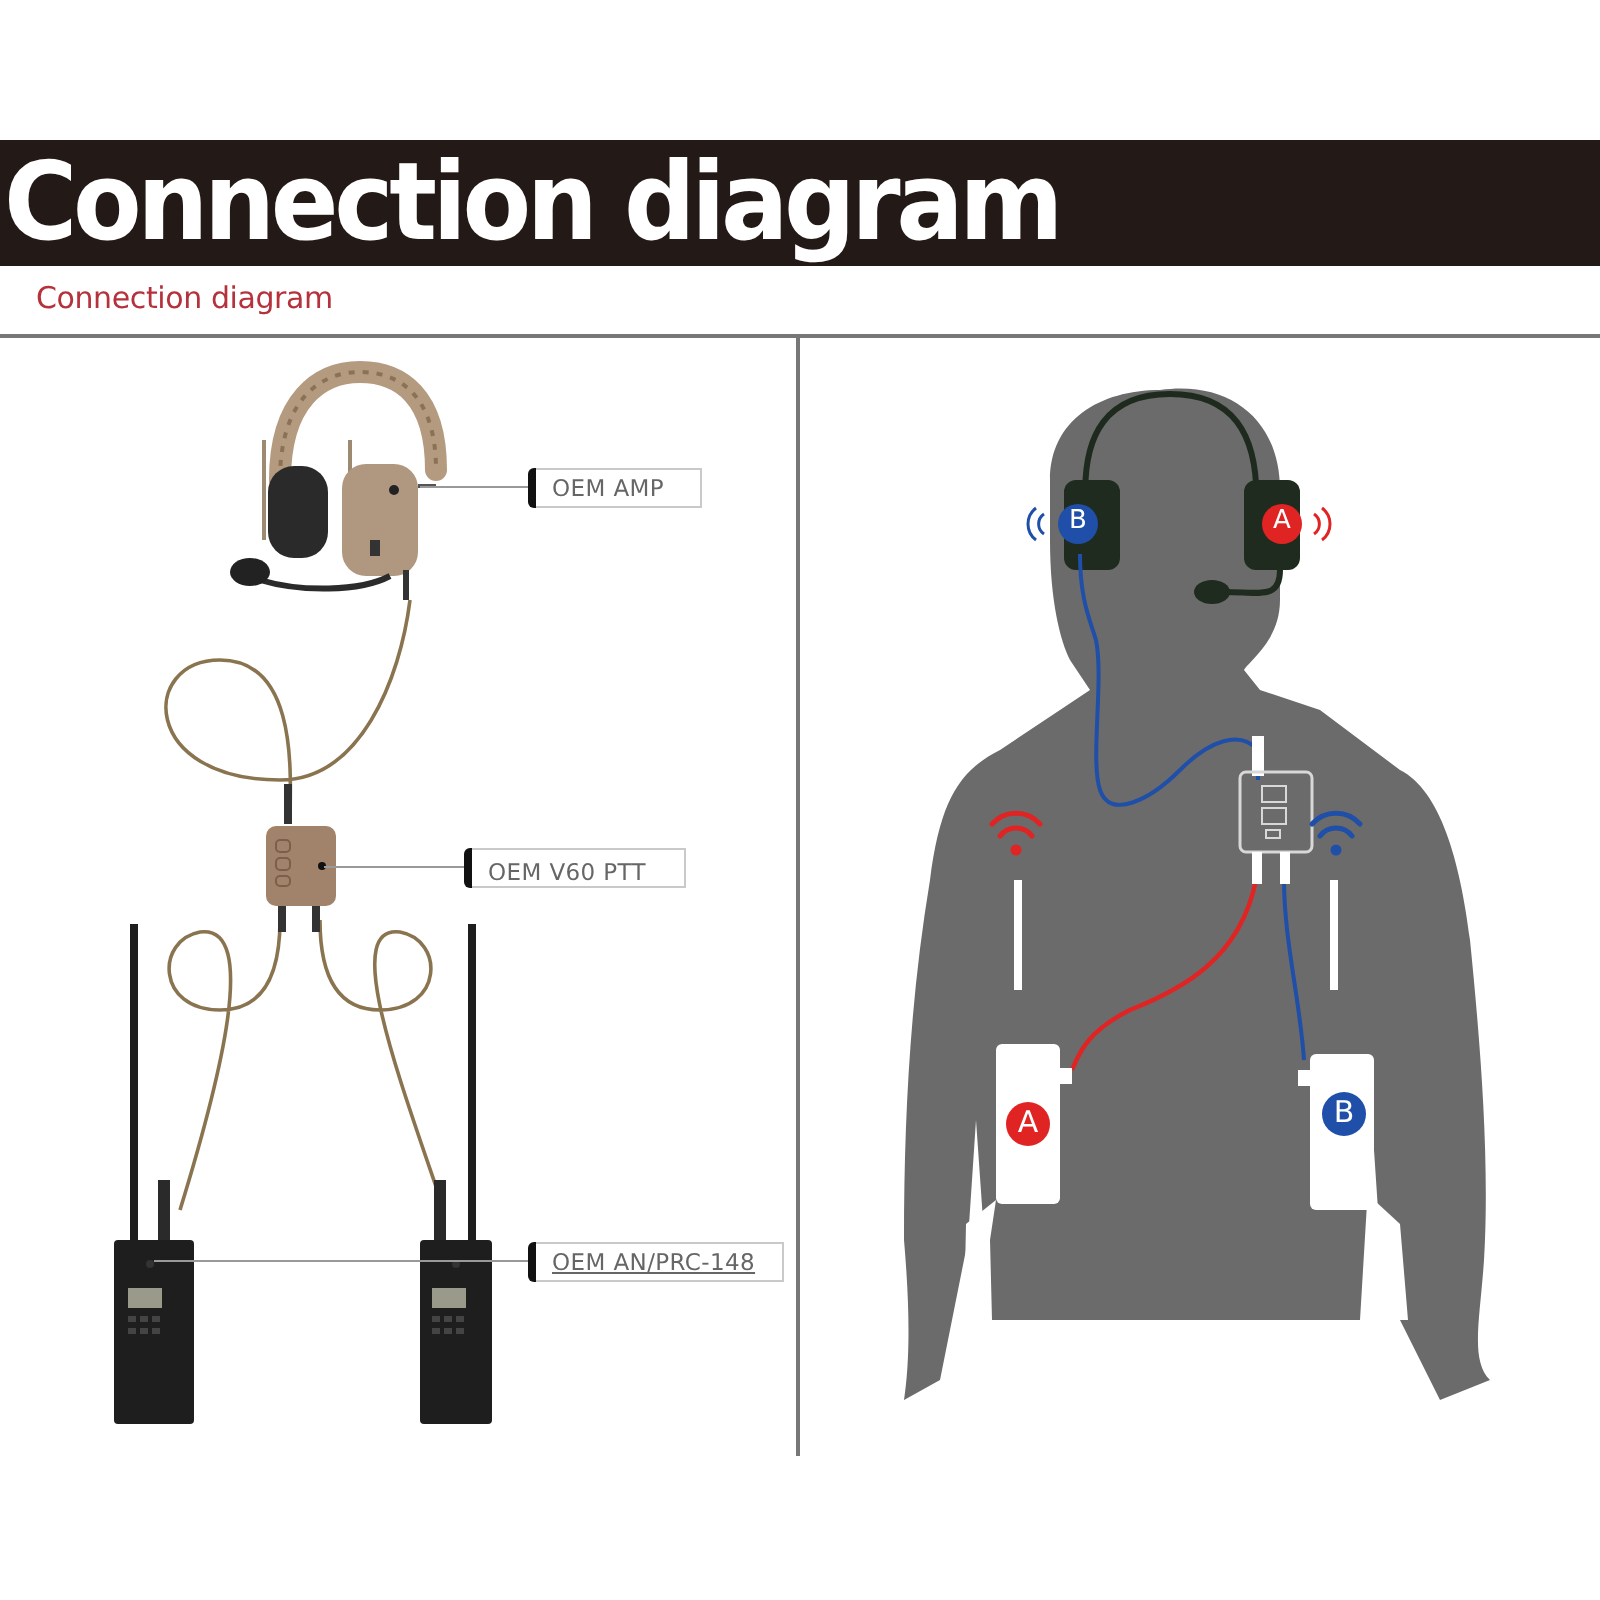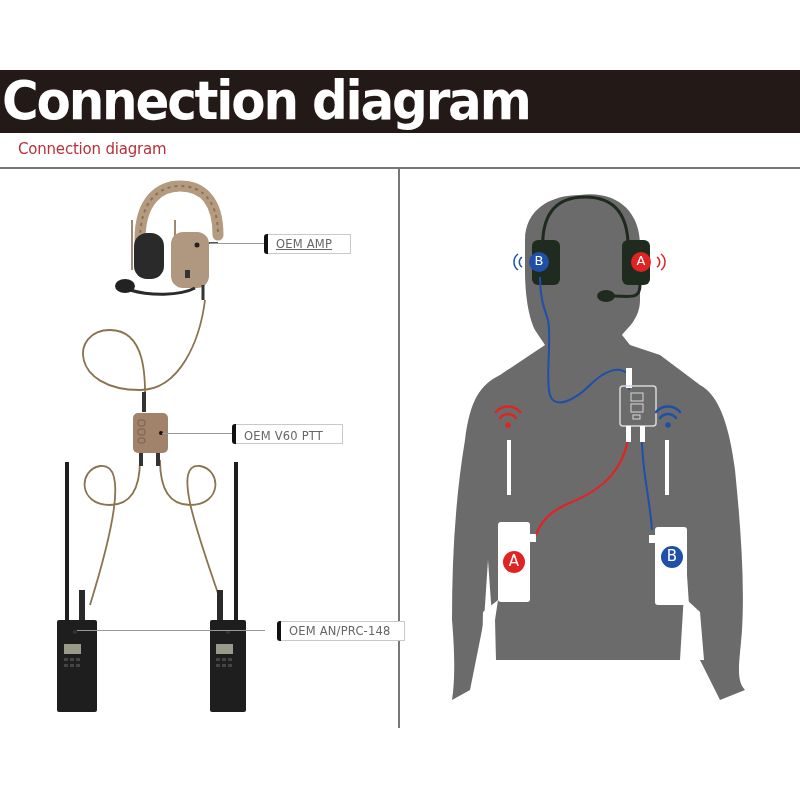--- a/index.html
+++ b/index.html
@@ -164,21 +164,21 @@
 
 <div class="badge-text" style="position:absolute;left:531px;top:253px;width:16px;text-align:center;color:#fff;font-size:13px;">B</div>
 <div class="badge-text" style="position:absolute;left:633px;top:253px;width:16px;text-align:center;color:#fff;font-size:13px;">A</div>
 <div class="badge-text" style="position:absolute;left:505px;top:552px;width:18px;text-align:center;color:#fff;font-size:15px;">A</div>
 <div class="badge-text" style="position:absolute;left:663px;top:547px;width:18px;text-align:center;color:#fff;font-size:15px;">B</div>
 
 <div class="leader" style="left:210px;top:243px;width:55px;"></div>
 <div class="leader" style="left:162px;top:433px;width:70px;"></div>
 <div class="leader" style="left:77px;top:630px;width:188px;"></div>
 
-<div class="callout" style="left:267px;top:234px;width:84px;text-decoration:underline;">
+<div class="callout" style="left:267px;top:234px;width:84px;">
   <span>OEM AMP</span>
 </div>
 <div class="callout" style="left:235px;top:424px;width:108px;align-items:flex-end;">
   <span>OEM V60 PTT</span>
 </div>
-<div class="callout" style="left:280px;top:621px;width:125px;">
+<div class="callout" style="left:267px;top:621px;width:125px;text-decoration:underline;">
   <span>OEM AN/PRC-148</span>
 </div>
 
 </body></html>

